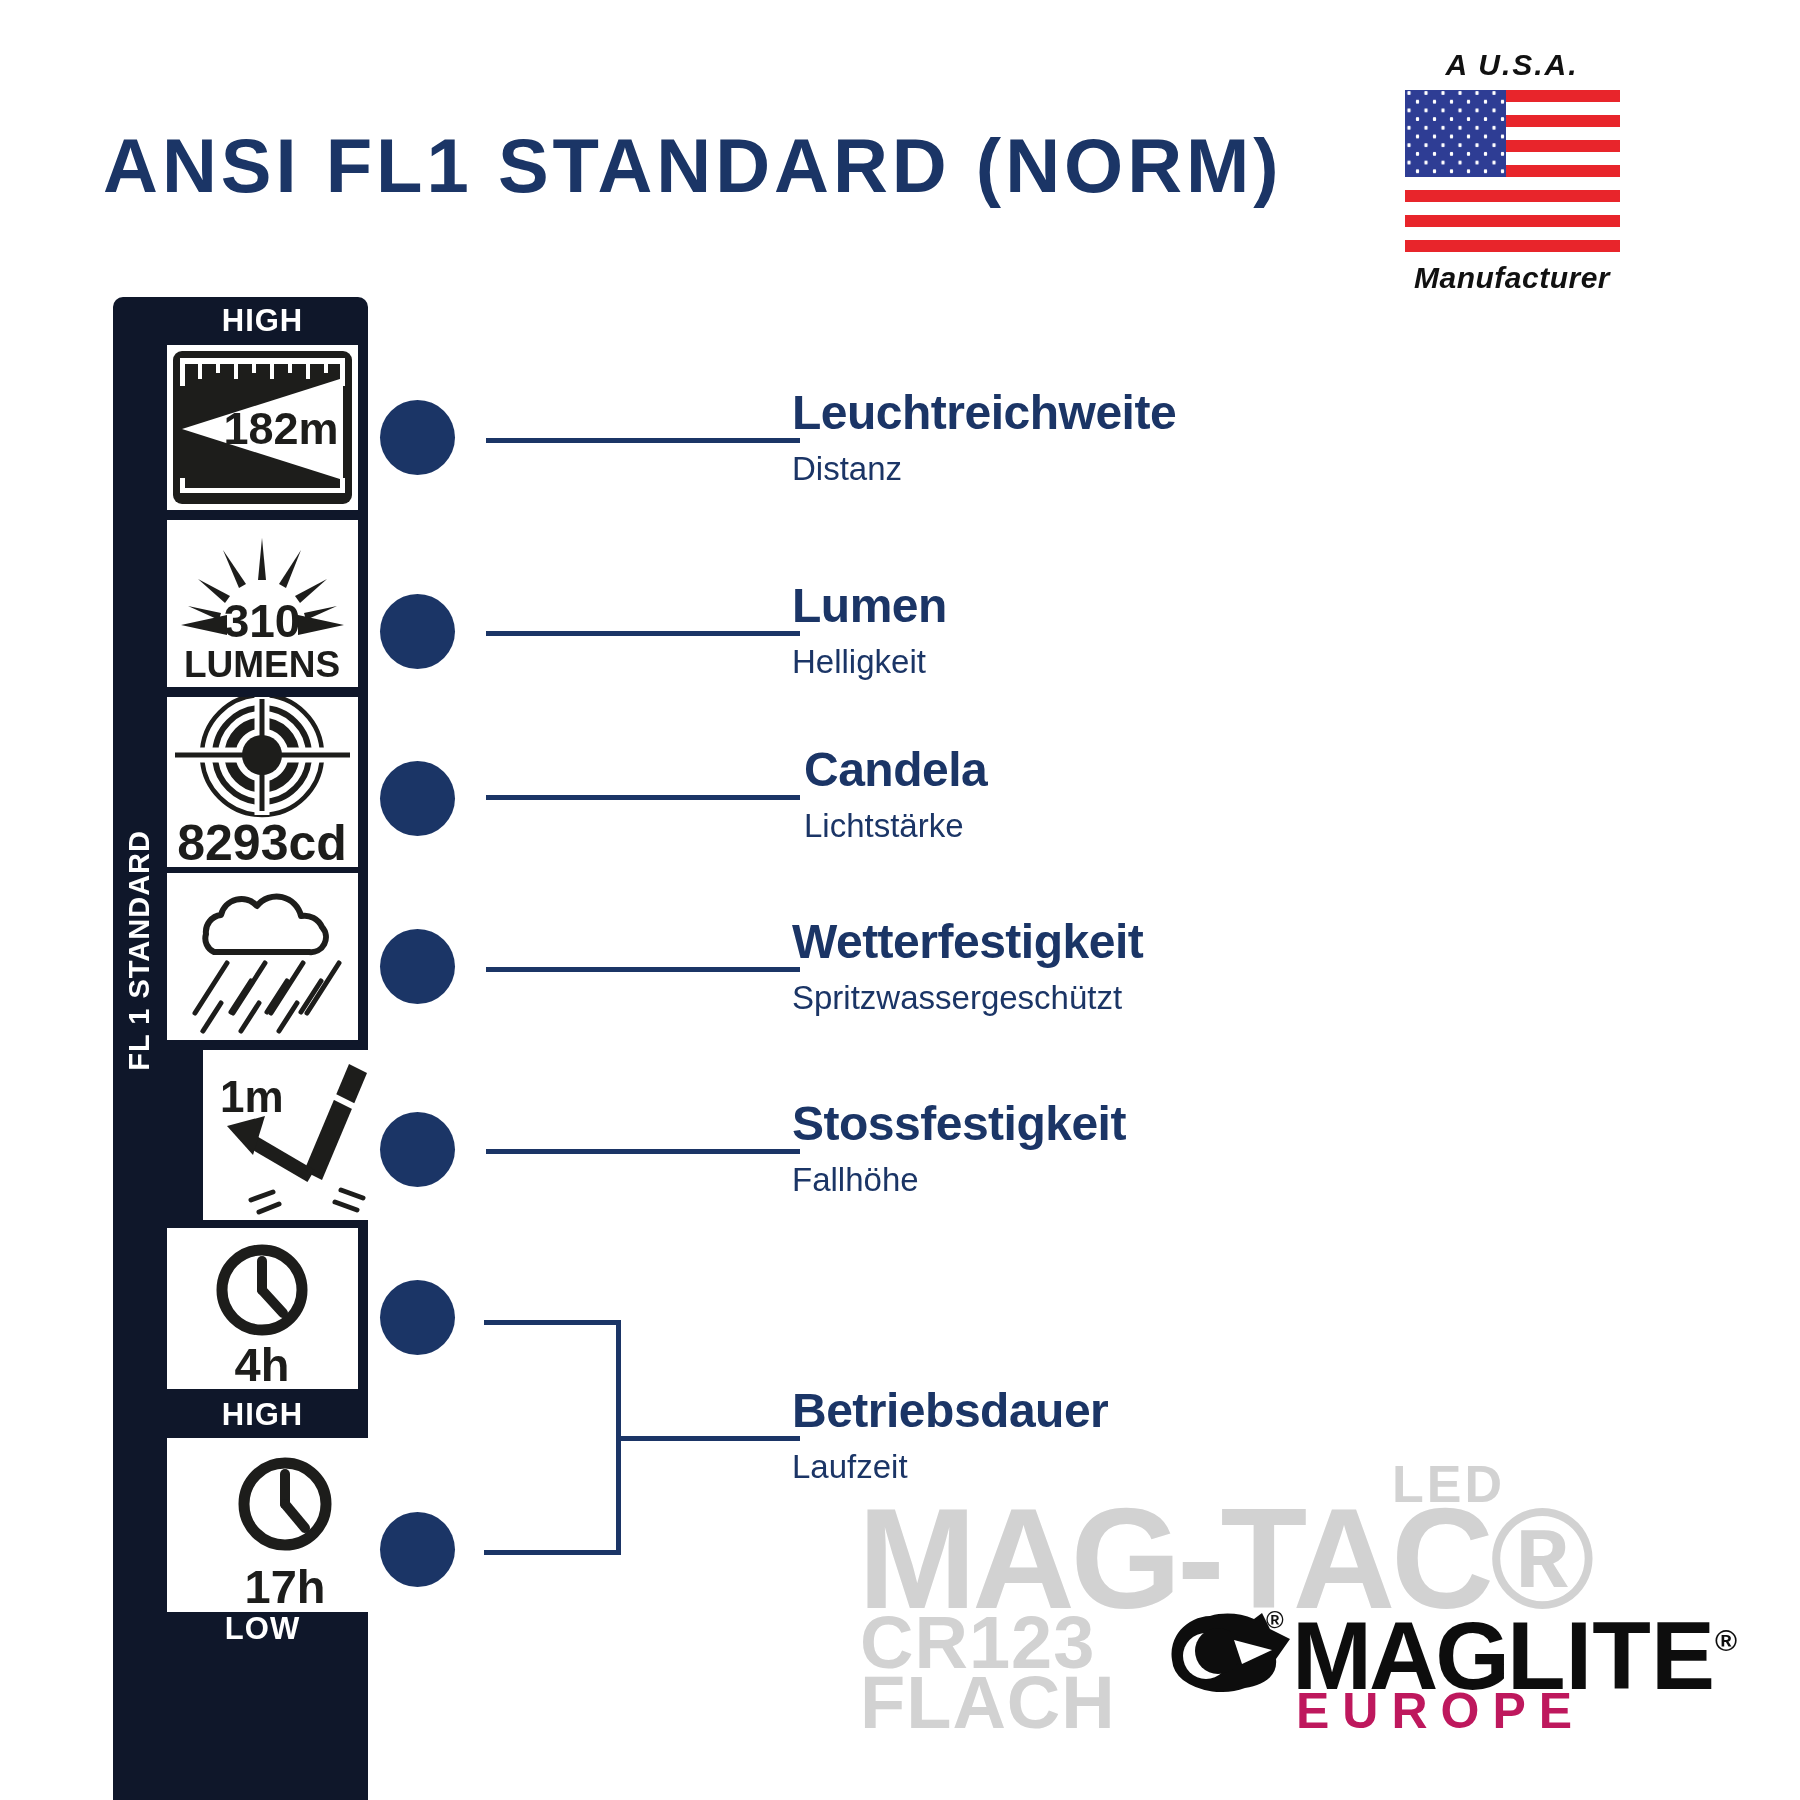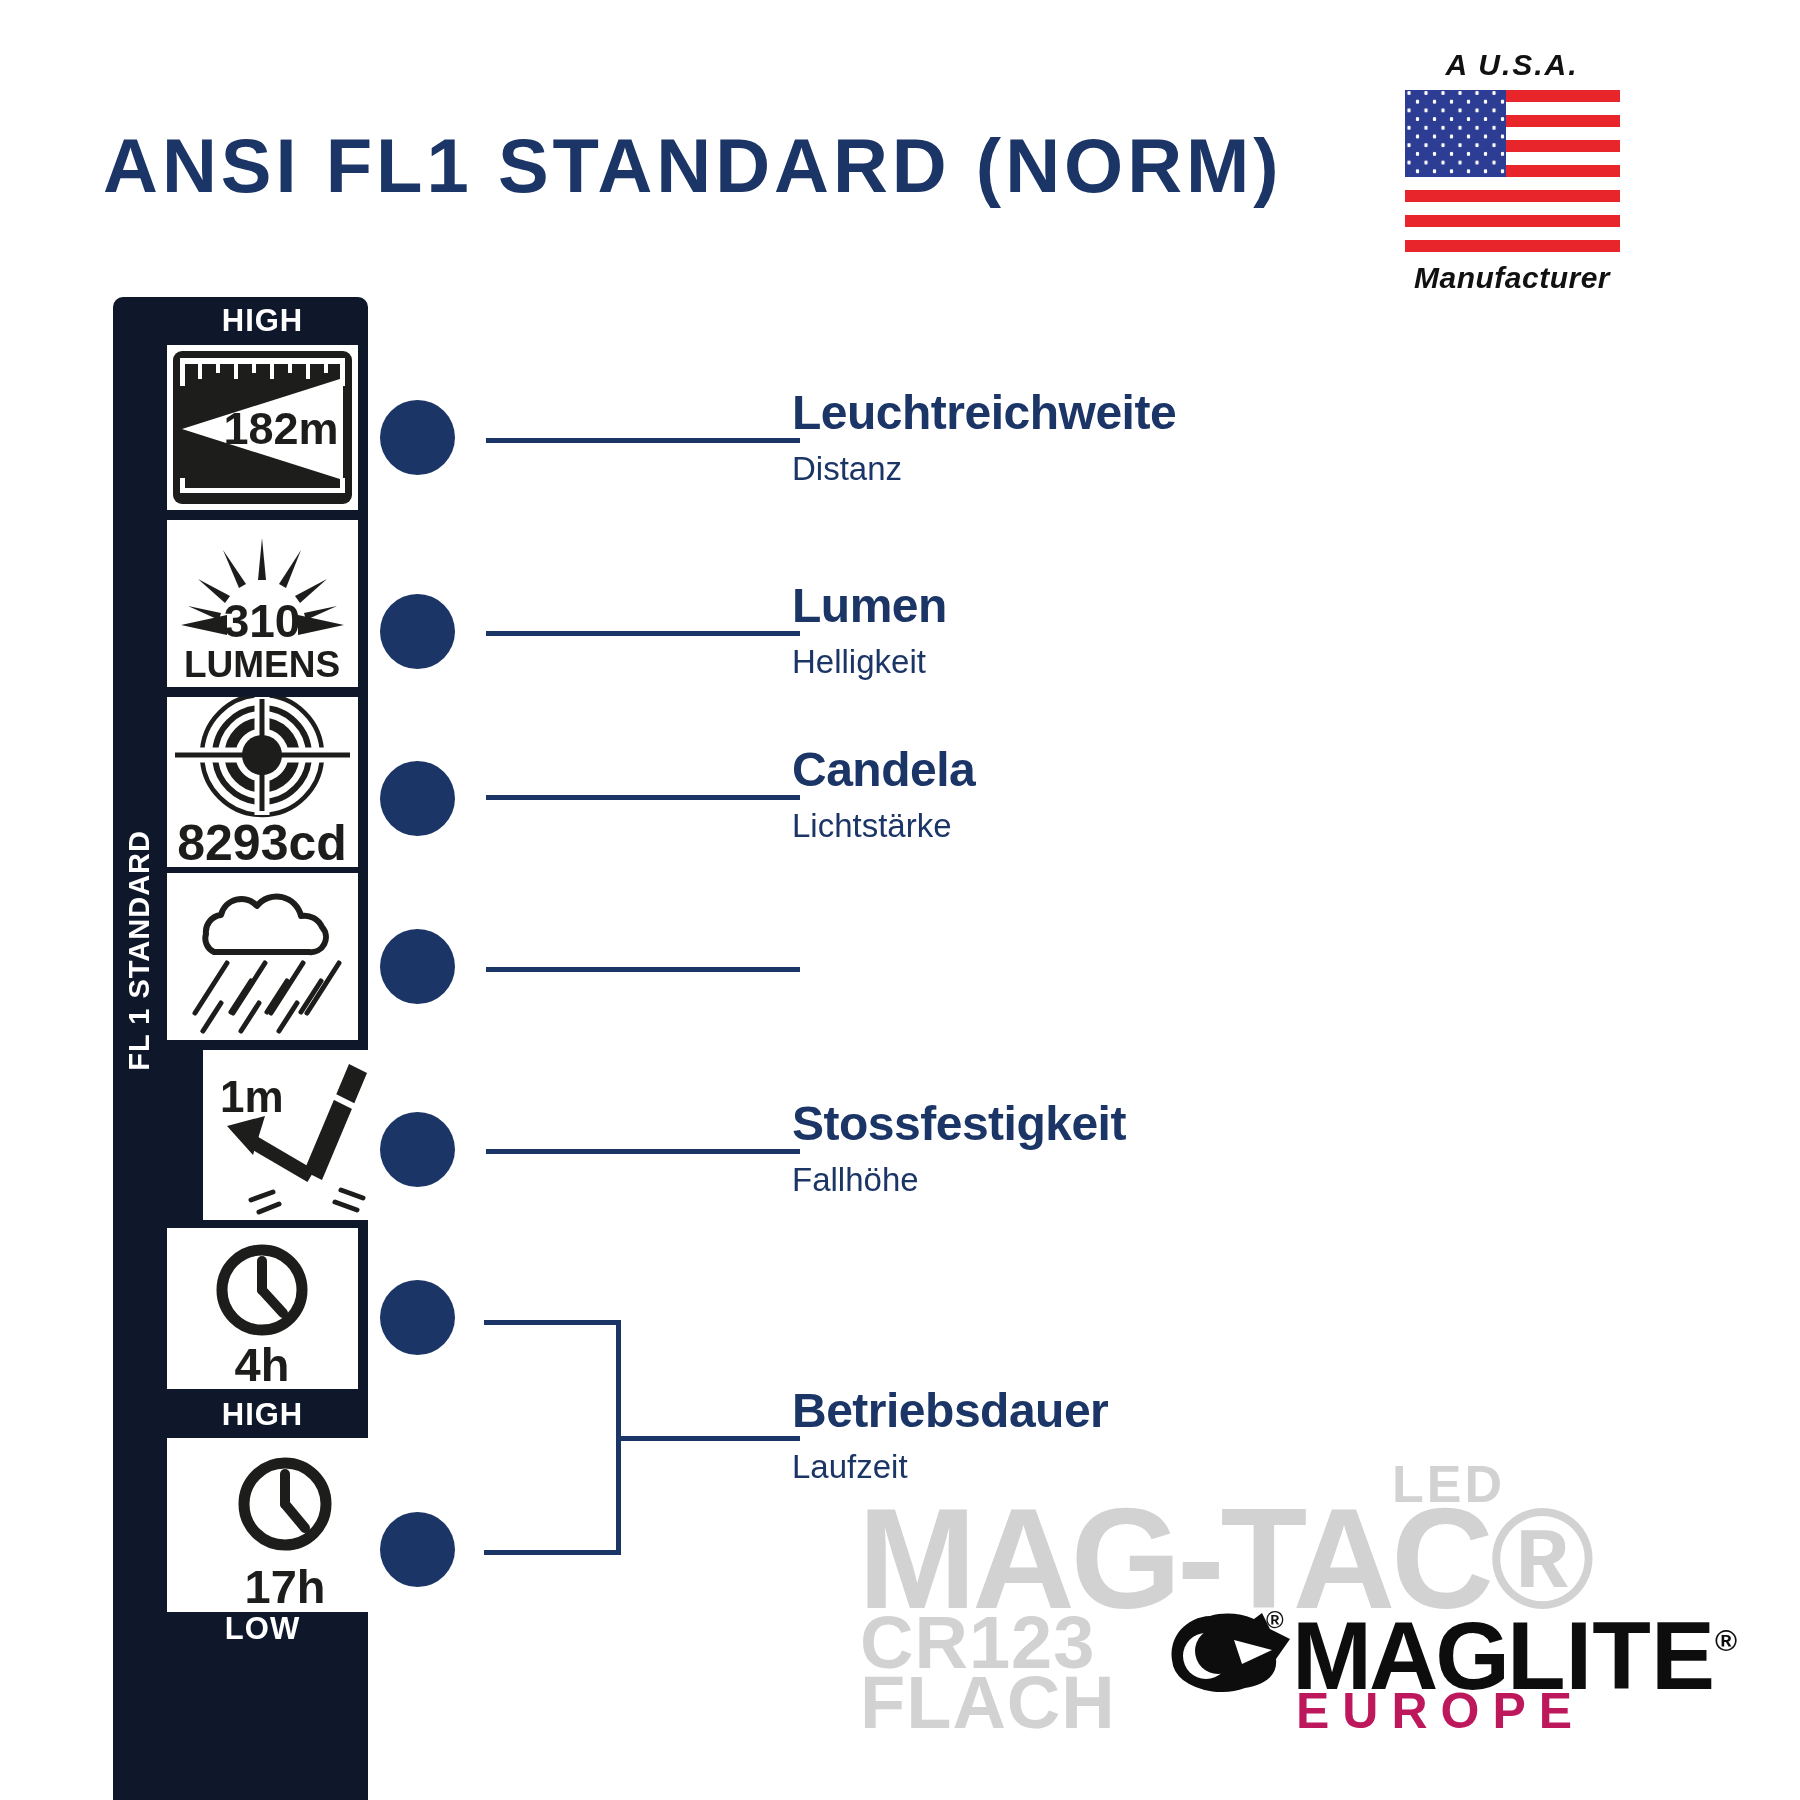--- a/index.html
+++ b/index.html
@@ -212,23 +212,27 @@
   <div class="cline" style="left:616px;top:1436px;width:184px;"></div>
 
   <div class="spec" style="top:388px;">
     <div class="t">Leuchtreichweite</div>
     <div class="s">Distanz</div>
   </div>
   <div class="spec" style="top:581px;">
     <div class="t">Lumen</div>
     <div class="s">Helligkeit</div>
   </div>
-  <div class="spec" style="top:745px;">
+  <div class="spec" style="top:745px;margin-left:12px;">
     <div class="t">Candela</div>
     <div class="s">Lichtstärke</div>
+  </div>
+  <div class="spec" style="top:917px;">
+    <div class="t">Wetterfestigkeit</div>
+    <div class="s">Spritzwassergeschützt</div>
   </div>
   <div class="spec" style="top:1386px;">
     <div class="t">Betriebsdauer</div>
     <div class="s">Laufzeit</div>
   </div>
   <div class="spec" style="top:1099px;">
     <div class="t">Stossfestigkeit</div>
     <div class="s">Fallhöhe</div>
   </div>
 

